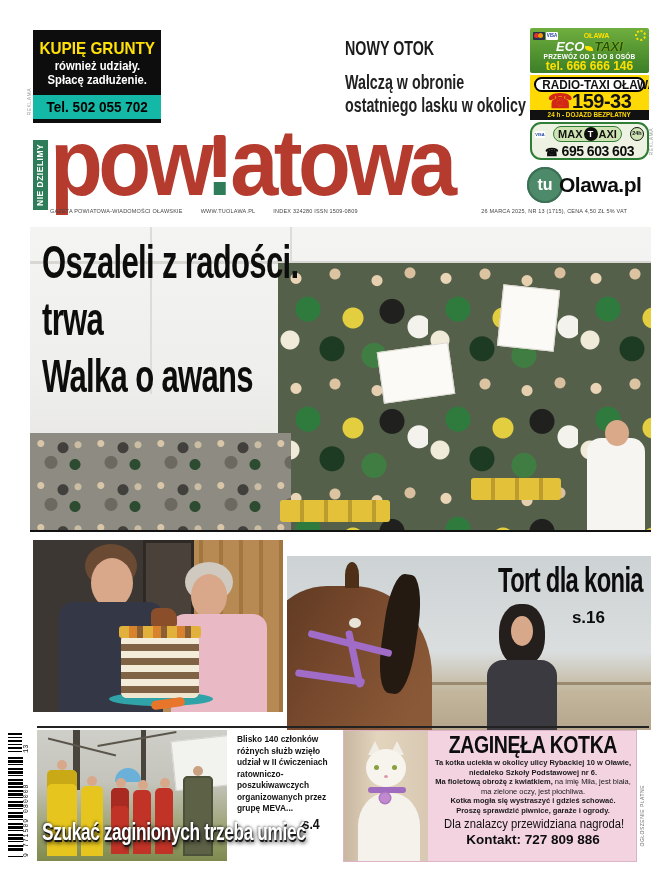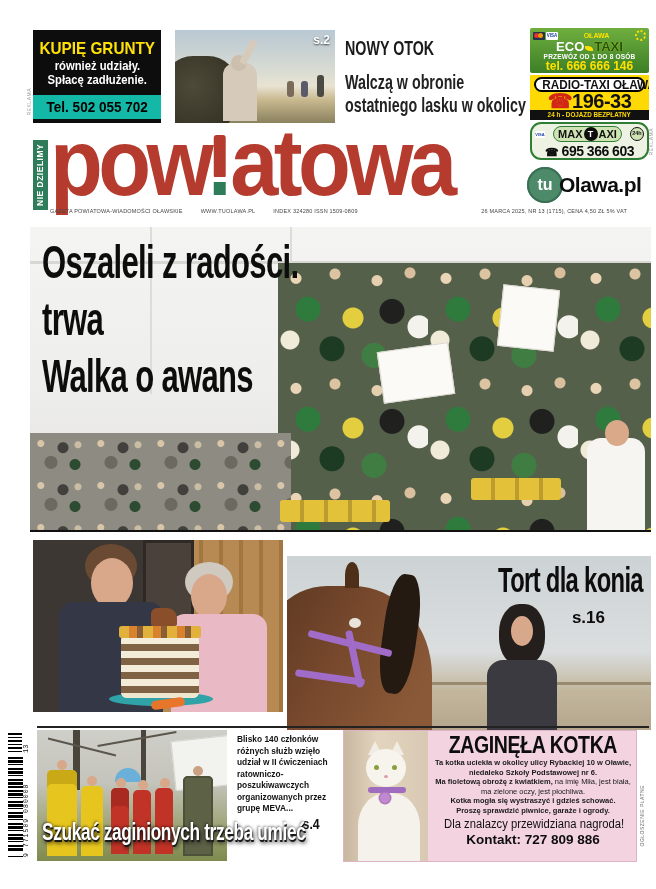--- a/index.html
+++ b/index.html
@@ -37,21 +37,21 @@
   
   .taxi{left:530px;width:119px;text-align:center;overflow:hidden;}
   .taxi-eco{top:28px;height:45px;background:linear-gradient(180deg,#6fae3e,#3c7f26);border-radius:2px;}
   .eco-top{display:flex;align-items:center;justify-content:space-between;padding:2px 3px 0 3px;}
   .card-ic{width:12px;height:8px;border-radius:1px;position:relative;}
   .mc{background:#26324c;} .mc:before,.mc:after{content:"";position:absolute;top:1.5px;width:5px;height:5px;border-radius:50%;}
   .mc:before{left:1px;background:#d33;} .mc:after{left:4.5px;background:#e90;}
   .visa{background:#fff;color:#1a3fa0;font-size:4.5px;font-weight:800;line-height:8px;}
   .eco-city{color:#ffe000;font-weight:800;font-size:7px;}
   .wheel{width:11px;height:11px;border-radius:50%;border:2px dotted #ffe000;box-sizing:border-box;}
-  .eco-brand{font-size:13px;font-weight:900;line-height:12px;color:#fff;}
+  .eco-brand{font-size:13px;font-weight:900;line-height:12px;color:#fff;font-style:italic;}
   .eco-brand .taxi-word{color:#1d5513;text-shadow:0 0 1px #ffe000;}
   .leaf{display:inline-block;width:8px;height:5px;background:#ffe000;border-radius:0 70% 0 70%;margin:0 1px;}
   .eco-line{color:#fff;font-weight:800;font-size:6.5px;letter-spacing:.2px;}
   .eco-phone{color:#ffe000;font-weight:900;font-size:12px;line-height:13px;}
   .taxi-radio{top:75px;height:45px;background:#ffd903;}
   .radio-box{margin:2px 4px 0 4px;background:#fff;border:2px solid #000;border-radius:8px;
     font-size:13px;font-weight:800;line-height:11px;}
   .radio-big{font-size:20px;font-weight:800;line-height:19px;letter-spacing:-.5px;}
   .phone-ic{color:#d22616;font-weight:700;}
   .radio-alt{font-size:11px;font-weight:800;line-height:11px;}
@@ -204,30 +204,20 @@
   <div class="abs vtext reklama-side reklama-left">REKLAMA</div>
   <div class="abs grunty">
     <div class="g-title"><span class="cx cx90 oc">KUPIĘ GRUNTY</span></div>
     <div class="g-line"><span class="cx cx90 oc">również udziały.</span></div>
     <div class="g-line"><span class="cx cx90 oc">Spłacę zadłużenie.</span></div>
     <div class="g-phone-bar">
       <div class="g-phone"><span class="cx cx90 oc">Tel. 502 055 702</span></div>
     </div>
   </div>
 
-  <div class="abs photo-forest">
-    <div class="pf-hedge"></div>
-    <div class="pf-person"></div>
-    <div class="pf-head"></div>
-    <div class="pf-arm"></div>
-    <div class="pf-fig" style="left:112px;background:#7a6a5a;"></div>
-    <div class="pf-fig" style="left:126px;background:#5a5a6a;"></div>
-    <div class="pf-fig" style="left:142px;background:#4a4a42;height:22px;"></div>
-    <span class="pf-page">s.2</span>
-  </div>
   <div class="abs teaser-kicker"><span class="cx cx68">NOWY OTOK</span></div>
   <div class="abs teaser-sub">
     <span class="cx cx68">Walczą w obronie</span>
     <span class="cx cx68">ostatniego lasku w okolicy</span>
   </div>
 
   <div class="abs taxi taxi-eco">
     <div class="eco-top">
       <span style="display:flex;gap:1px;">
         <span class="card-ic mc"></span>
@@ -238,36 +228,36 @@
     </div>
     <div class="eco-brand">
       <span>ECO</span><span class="leaf"></span><span class="taxi-word">TAXI</span>
     </div>
     <div class="eco-line">PRZEWÓZ OD 1 DO 8 OSÓB</div>
     <div class="eco-phone">tel. 666 666 146</div>
   </div>
 
   <div class="abs taxi taxi-radio">
     <div class="radio-box"><span class="cx cx90 oc">RADIO-TAXI  OŁAWA</span></div>
-    <div class="radio-big"><span class="phone-ic">☎</span><span>196-33</span></div>
+    <div class="radio-big"><span class="phone-ic">☎</span><span>159-33</span></div>
     <div class="radio-alt"><span class="lub">lub</span> <span class="phone-ic">☎</span><span>71-303-96-33</span></div>
     <div class="radio-footer"><span class="cx cx90 oc">24 h - DOJAZD BEZPŁATNY</span></div>
   </div>
 
   <div class="abs taxi taxi-max">
     <div class="max-top">
       <span class="card-ic visa" style="width:10px;height:7px;font-size:4px;line-height:7px;">VISA</span>
       <span class="max-pill">
         <span class="max-word">MAX</span>
         <span class="t-circle">T</span>
         <span class="max-word">AXI</span>
       </span>
       <span class="badge24">24h</span>
     </div>
-    <div class="max-phone"><span style="font-size:11px;">☎</span> <span>695 366 603</span></div>
+    <div class="max-phone"><span style="font-size:11px;">☎</span> <span>695 603 603</span></div>
   </div>
   <div class="abs vtext reklama-side reklama-right">REKLAMA</div>
 
   <div class="abs vtext banner-green">NIE DZIELIMY</div>
   <div class="abs logo">
     <span class="cx cx92"><span>pow</span><span class="logo-i"><span class="bar"></span><span class="dot"></span></span><span>atowa</span></span>
   </div>
   <div class="abs site-logo">
     <span class="site-circle">tu</span>
     <span class="site-rest">Olawa.pl</span>

